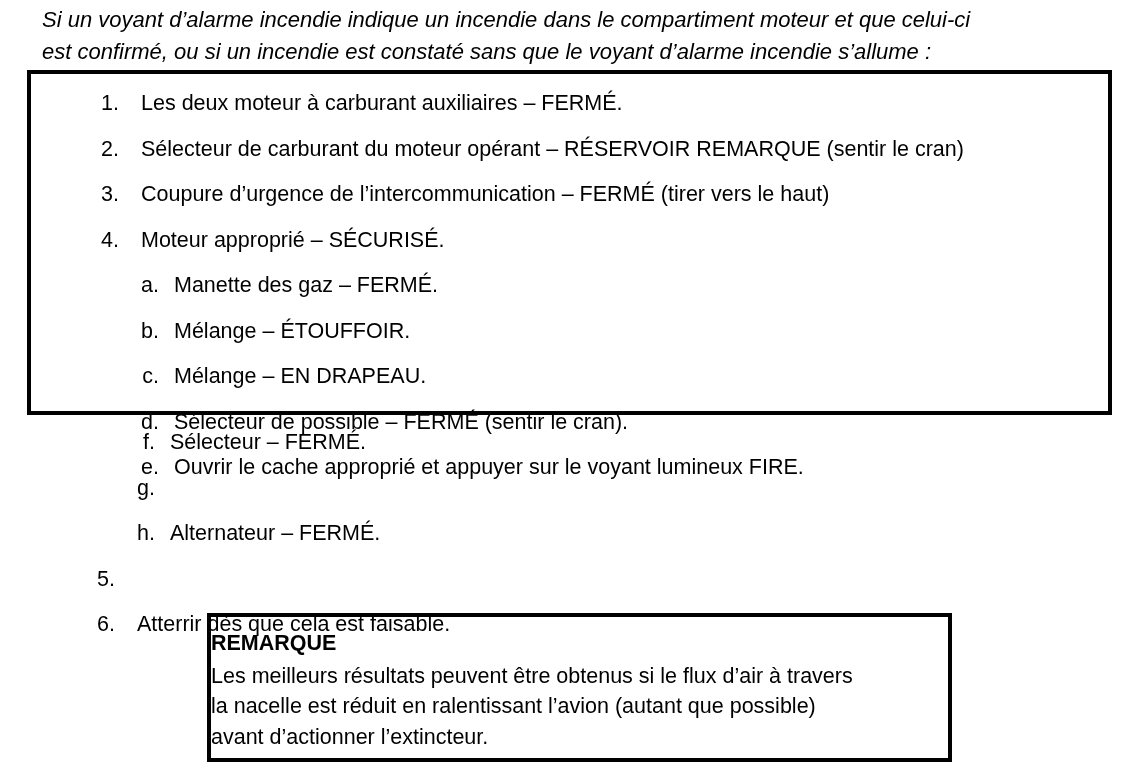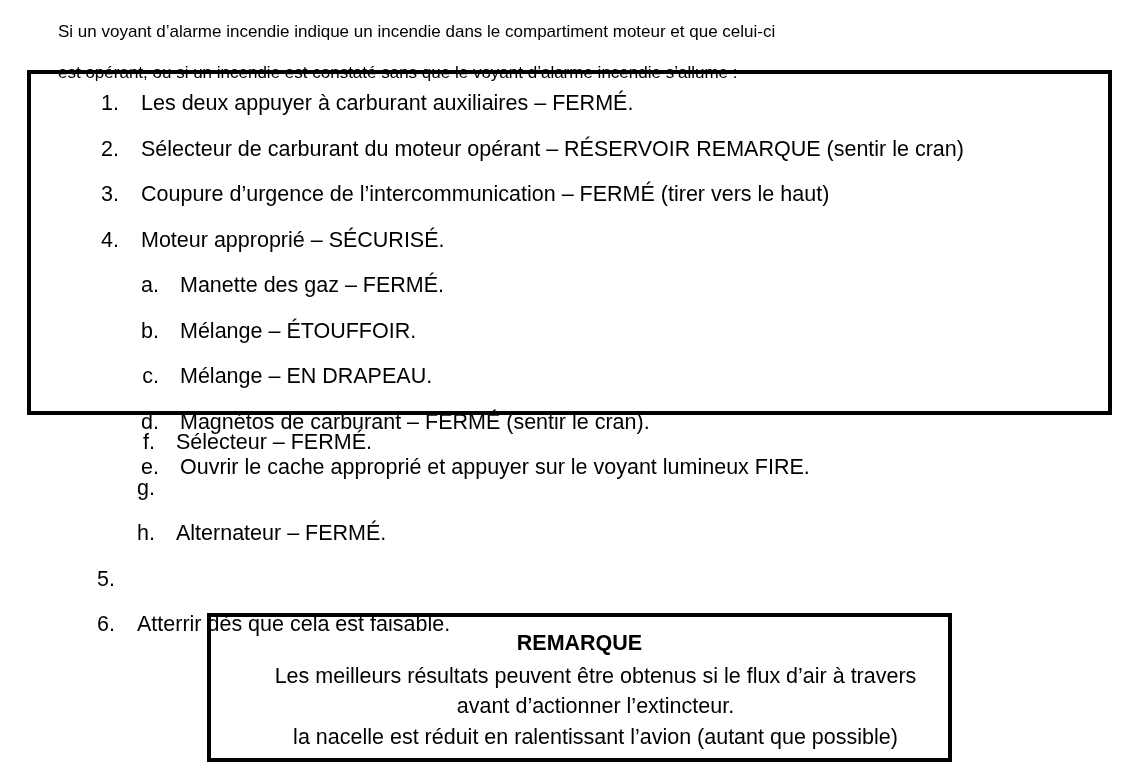--- a/index.html
+++ b/index.html
@@ -23,23 +23,24 @@
     height: 773px;
     box-sizing: border-box;
   }
   .intro {
     position: absolute;
     left: 42px;
     top: 4px;
     width: 1040px;
   }
   .intro p {
-    margin: 16px;
-    font-size: 17px;
+    margin: 0;
+    font-size: 22px;
     line-height: 1.45;
+    font-style: italic;
   }
   .boxed-steps {
     position: absolute;
     left: 27px;
     top: 70px;
     width: 1085px;
     height: 345px;
     border: 4px solid #000000;
     box-sizing: border-box;
   }
@@ -70,21 +71,21 @@
   }
   .lvl1 .text {
     margin-left: 22px;
   }
   
   .lvl2 .marker {
     width: 22px;
     margin-left: 106px;
   }
   .lvl2 .text {
-    margin-left: 21px;
+    margin-left: 15px;
   }
   .row-gap {
     height: 15px;
   }
   .inside-top {
     padding-top: 14px;
   }
   .outside-steps {
     position: absolute;
     left: 27px;
@@ -92,50 +93,49 @@
     width: 1085px;
   }
   .note-box {
     position: absolute;
     left: 207px;
     top: 613px;
     width: 745px;
     height: 149px;
     border: 4px solid #000000;
     box-sizing: border-box;
-    text-align: center;
+    text-align: left;
     padding-top: 11px;
   }
   .note-title {
     font-weight: bold;
     font-size: 21.5px;
     margin-bottom: 2px;
   }
   .note-line {
     font-size: 21.5px;
     line-height: 1.42;
-    padding-left: 32px;
   }
 </style>
 </head>
 <body>
 
 <div class="page">
 
   <div class="intro">
     <p>Si un voyant d’alarme incendie indique un incendie dans le compartiment moteur et que celui-ci</p>
-    <p>est opérant, ou si un incendie est constaté sans que le voyant d’alarme incendie s’allume :</p>
+    <p>est confirmé, ou si un incendie est constaté sans que le voyant d’alarme incendie s’allume :</p>
   </div>
 
   <div class="boxed-steps">
     <div class="list inside-top">
 
       <div class="item lvl1">
         <span class="marker">1.</span>
-        <span class="text">Les deux appuyer à carburant auxiliaires – FERMÉ.</span>
+        <span class="text">Les deux moteur à carburant auxiliaires – FERMÉ.</span>
       </div>
       <div class="row-gap"></div>
 
       <div class="item lvl1">
         <span class="marker">2.</span>
         <span class="text">Sélecteur de carburant du moteur opérant – RÉSERVOIR REMARQUE (sentir le cran)</span>
       </div>
       <div class="row-gap"></div>
 
       <div class="item lvl1">
@@ -163,21 +163,21 @@
       <div class="row-gap"></div>
 
       <div class="item lvl2">
         <span class="marker">c.</span>
         <span class="text">Mélange – EN DRAPEAU.</span>
       </div>
       <div class="row-gap"></div>
 
       <div class="item lvl2">
         <span class="marker">d.</span>
-        <span class="text">Magnétos de carburant – FERMÉ (sentir le cran).</span>
+        <span class="text">Sélecteur de possible – FERMÉ (sentir le cran).</span>
       </div>
       <div class="row-gap"></div>
 
       <div class="item lvl2">
         <span class="marker">e.</span>
         <span class="text">Ouvrir le cache approprié et appuyer sur le voyant lumineux FIRE.</span>
       </div>
 
     </div>
   </div>
@@ -209,17 +209,17 @@
     <div class="item lvl1">
       <span class="marker">6.</span>
       <span class="text">Atterrir dès que cela est faisable.</span>
     </div>
 
   </div>
 
   <div class="note-box">
     <div class="note-title">REMARQUE</div>
     <div class="note-line">Les meilleurs résultats peuvent être obtenus si le flux d’air à travers</div>
+    <div class="note-line">la nacelle est réduit en ralentissant l’avion (autant que possible)</div>
     <div class="note-line">avant d’actionner l’extincteur.</div>
-    <div class="note-line">la nacelle est réduit en ralentissant l’avion (autant que possible)</div>
   </div>
 
 </div>
 
 </body></html>

